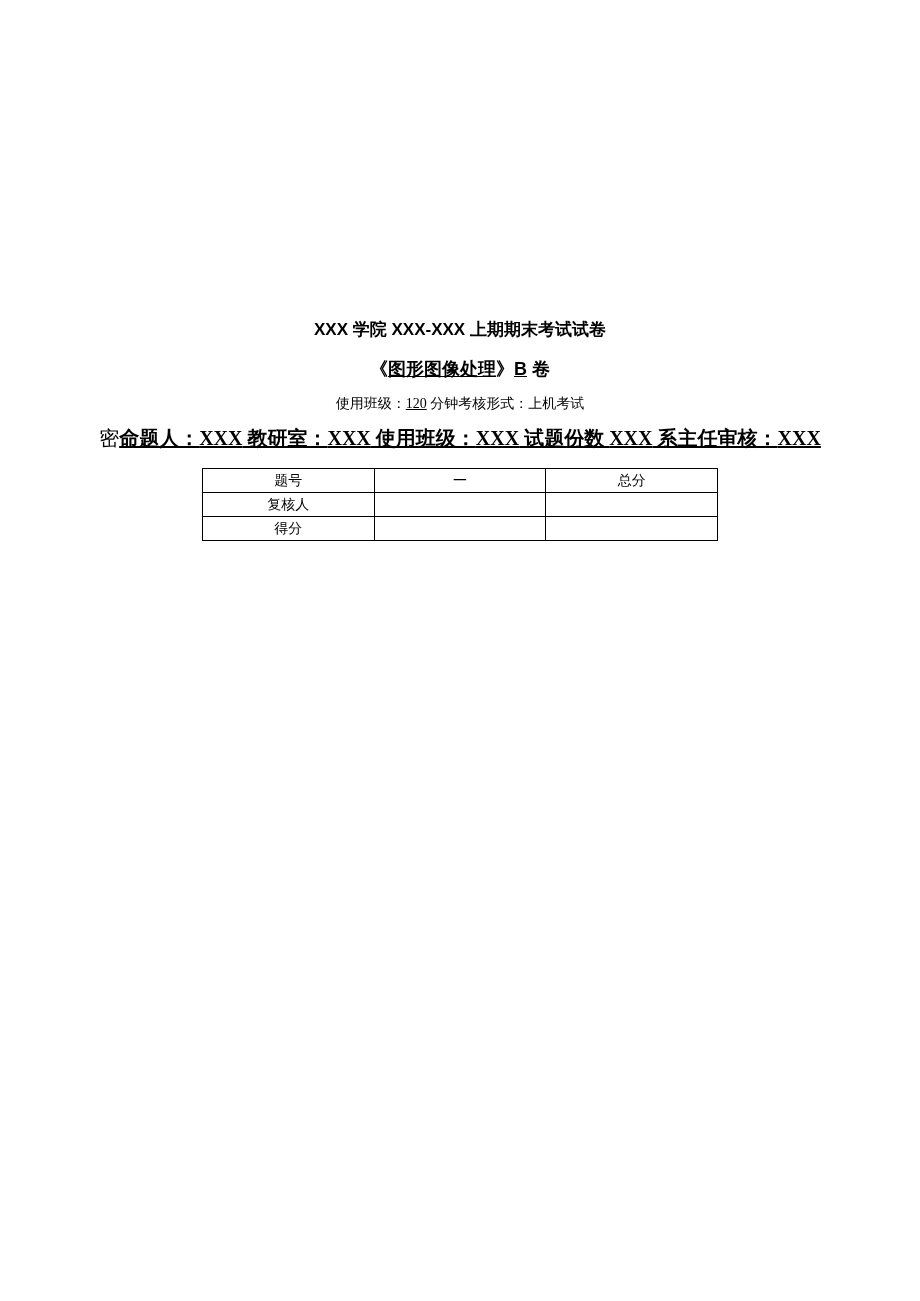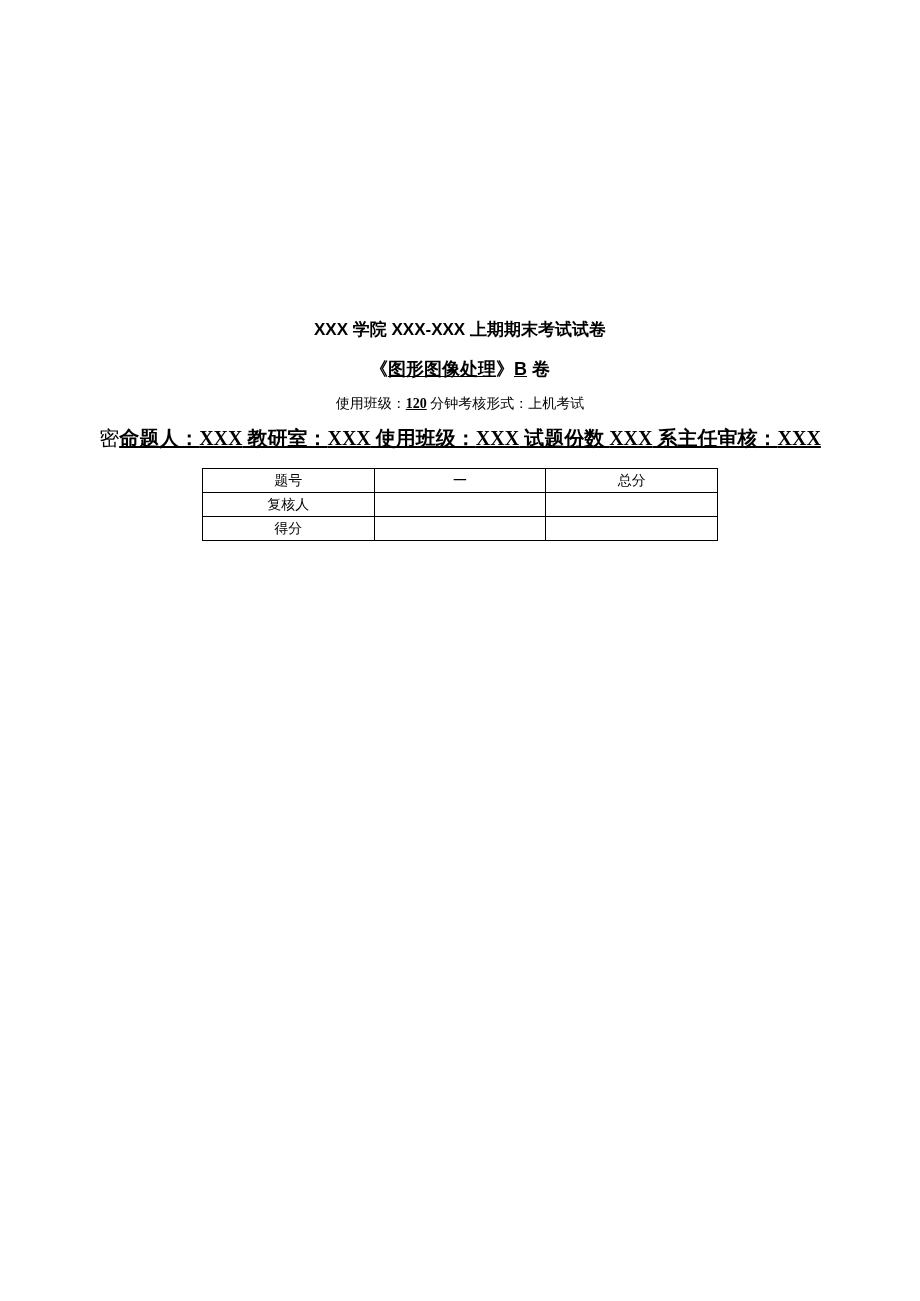--- a/index.html
+++ b/index.html
@@ -36,21 +36,21 @@
     .subtitle-line .underlined {
       text-decoration: underline;
     }
     .exam-time-line {
       text-align: center;
       font-size: 14px;
       margin-bottom: 12px;
     }
     .exam-time-line .underlined {
       text-decoration: underline;
-      font-weight: bold;
+      font-weight: normal;
     }
     .info-line-wrapper {
       display: flex;
       justify-content: center;
     }
     .info-line-content {
       font-size: 20px;
       margin-bottom: 10px;
     }
     .info-line-content .bold-underline {

